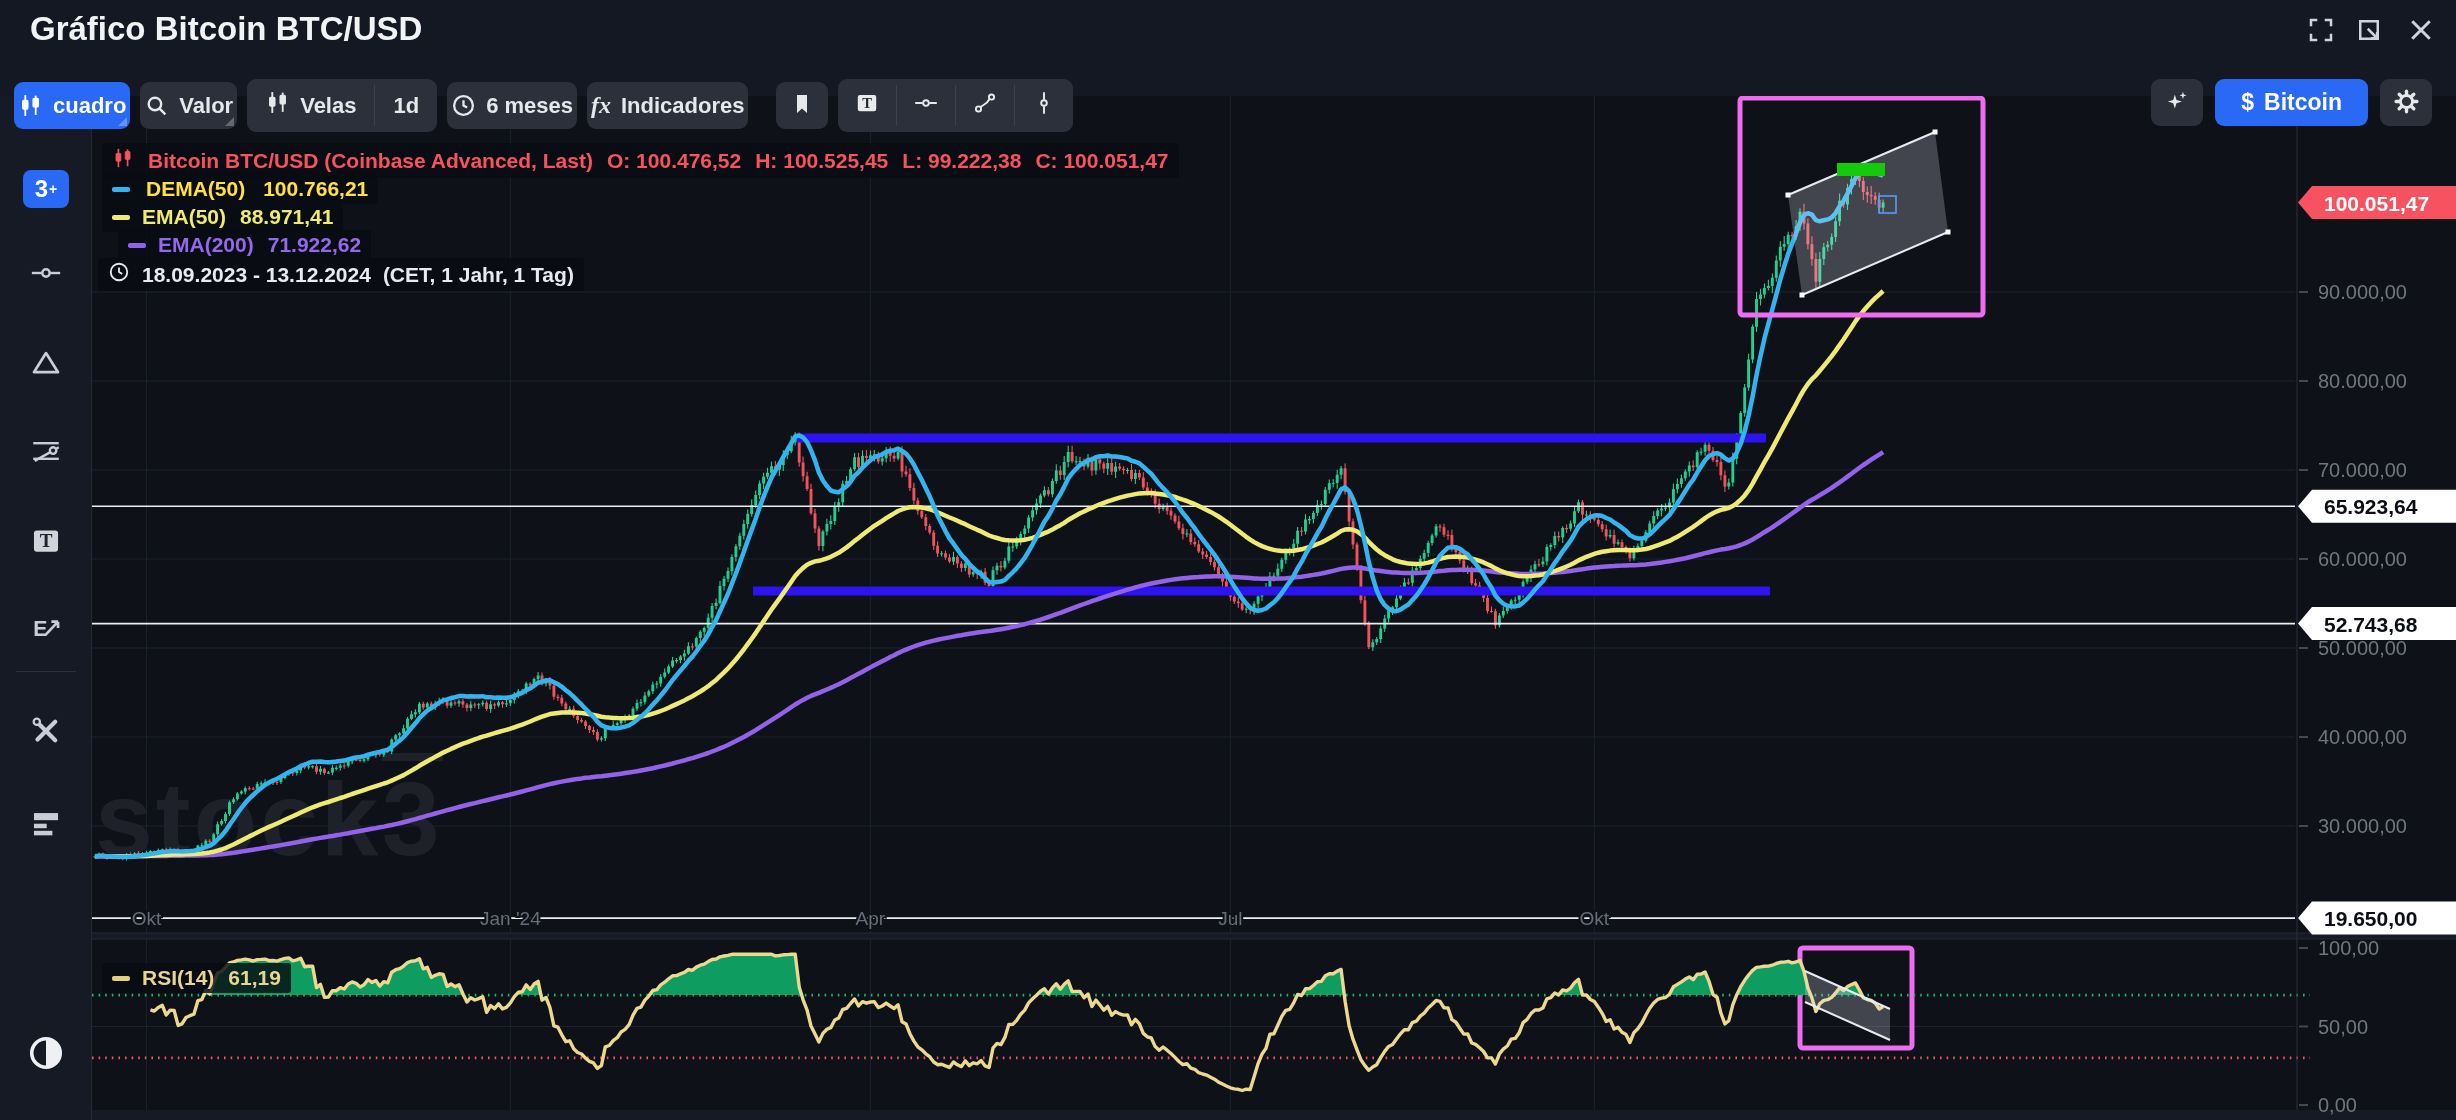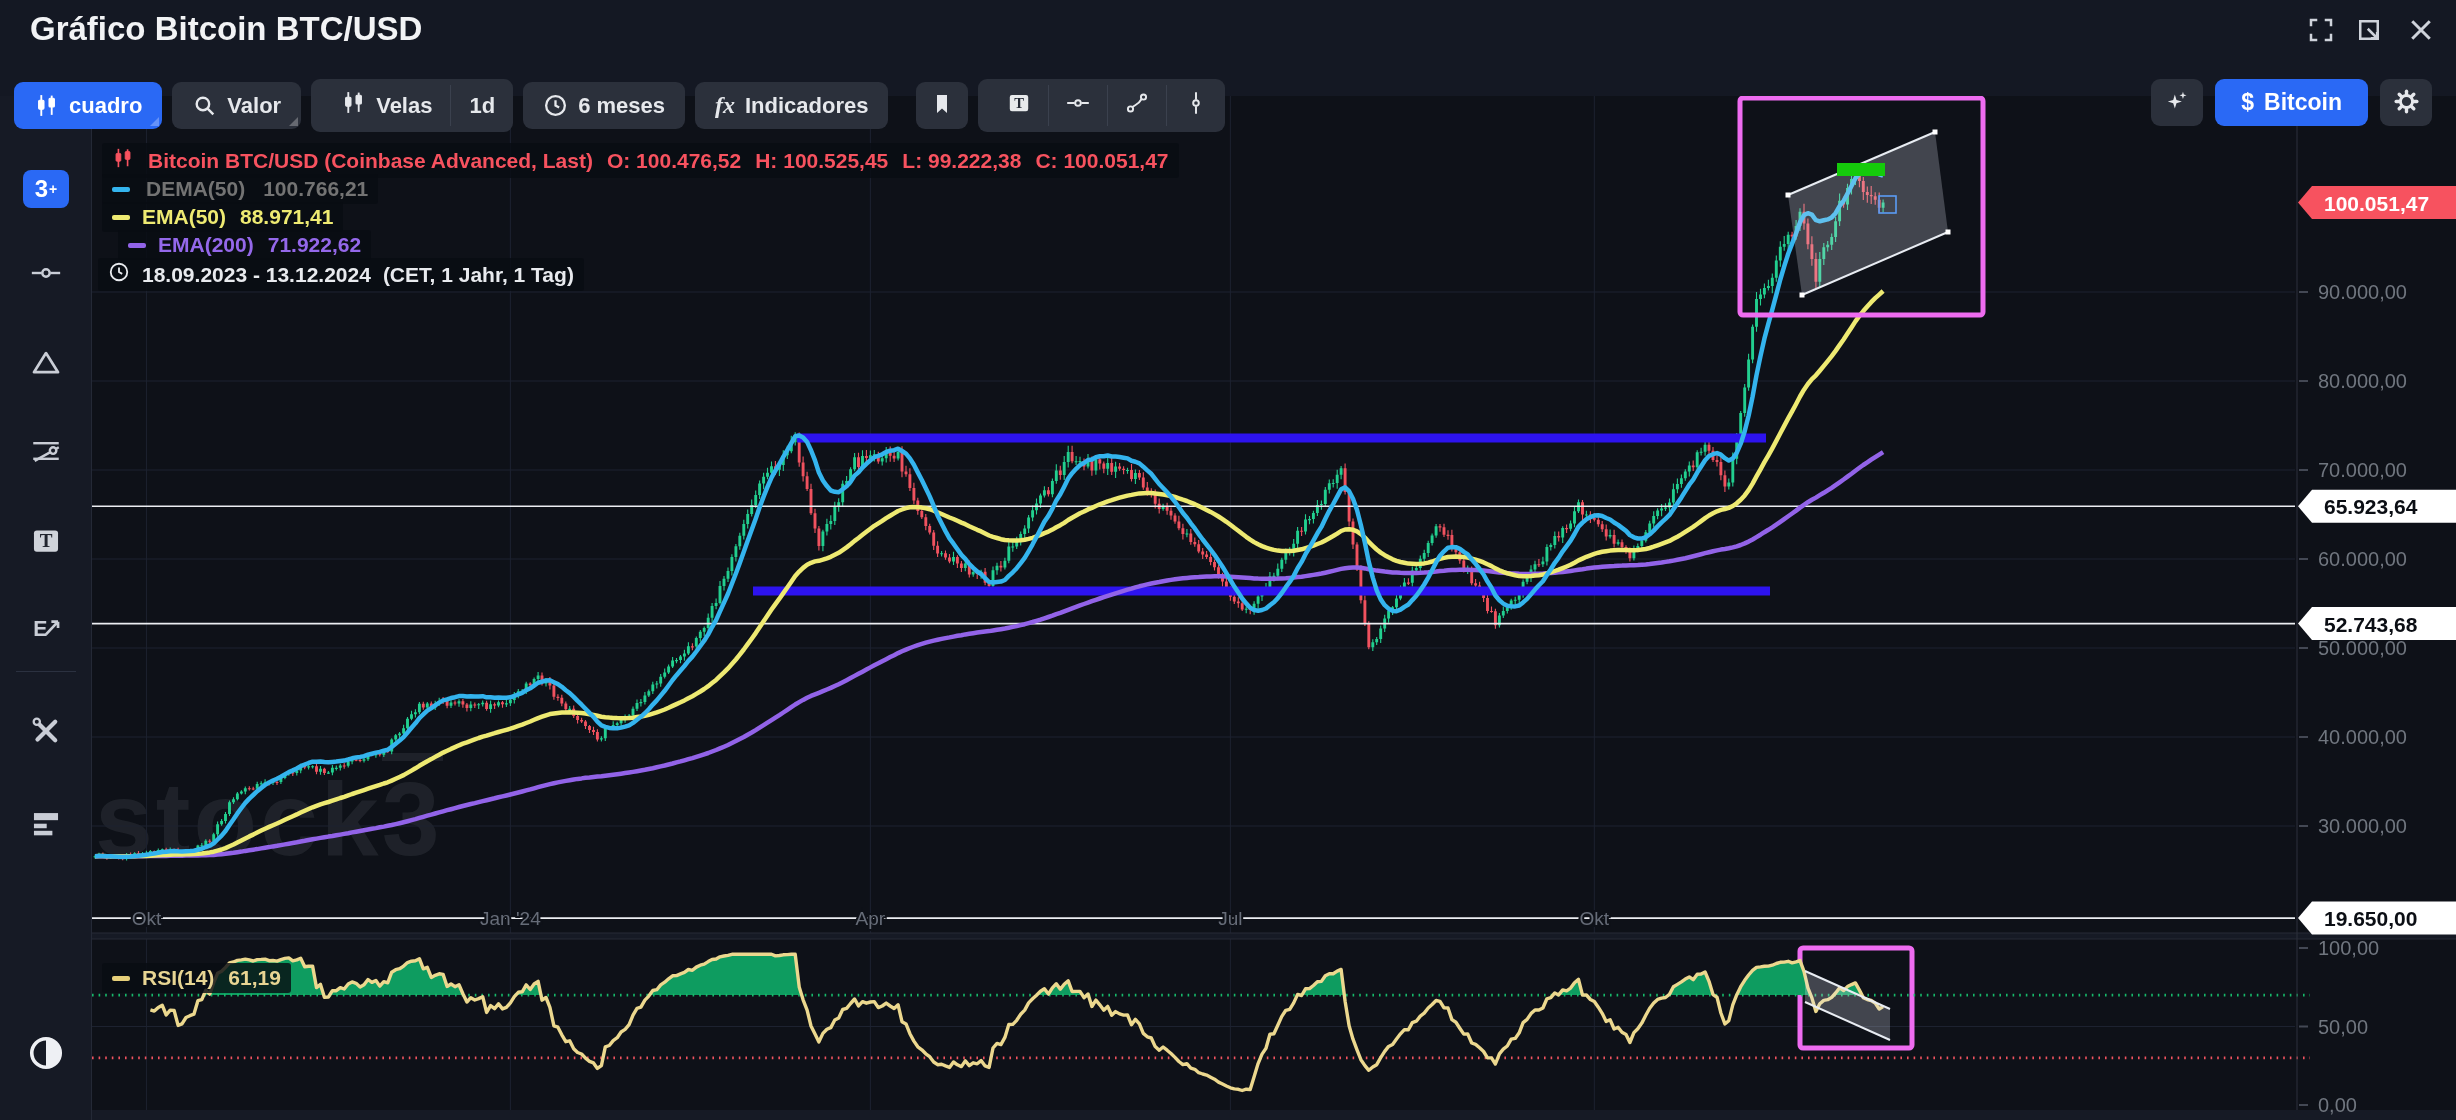--- a/index.html
+++ b/index.html
@@ -8,26 +8,26 @@
 
   
   .titlebar{position:absolute;left:0;top:0;width:2456px;height:58px;background:#141823;z-index:30;}
   .titlebar .title{position:absolute;left:30px;top:0;line-height:58px;font-size:33px;font-weight:700;color:#f2f3f5;}
   .tb-winbtn{position:absolute;top:14px;width:34px;height:32px;background:none;border:none;color:#cfd3db;cursor:pointer;padding:0;}
   .tb-winbtn svg{display:block;margin:auto;}
 
   
   .toolbar{position:absolute;left:0;top:79px;width:2456px;height:48px;z-index:30;}
   .tb-left{position:absolute;left:14px;top:0;display:flex;gap:10px;align-items:center;}
-  .tb-btn{position:relative;display:inline-flex;align-items:center;gap:10px;height:47px;padding:0 20px;
+  .tb-btn{position:relative;display:inline-flex;align-items:center;gap:10px;height:47px;padding:0 4px;
     background:#2b303b;border:none;border-radius:9px;color:#e6e8ec;font:700 22px "Liberation Sans",sans-serif;cursor:pointer;}
   .tb-btn.active{background:#2a69f5;color:#fff;}
   .tb-btn .icon{display:inline-flex;}
   .fold{position:absolute;right:3px;bottom:3px;width:0;height:0;border-left:9px solid transparent;border-bottom:9px solid rgba(255,255,255,.28);}
-  .tb-pill{display:inline-flex;align-items:stretch;background:#2b303b;border-radius:9px;height:53px;padding-left:12px;}
+  .tb-pill{display:inline-flex;align-items:stretch;background:#2b303b;border-radius:9px;height:53px;}
   .tb-pill .tb-seg{display:inline-flex;align-items:center;gap:10px;padding:0 18px;background:none;border:none;color:#e6e8ec;font:700 22px "Liberation Sans",sans-serif;cursor:pointer;}
   .tb-pill .sep{width:1px;background:#3b414e;margin:6px 0;}
   .tb-iconbtn{display:inline-flex;align-items:center;justify-content:center;width:52px;background:#2b303b;border:none;border-radius:9px;height:47px;color:#e6e8ec;cursor:pointer;}
   .tb-right{position:absolute;right:24px;top:0;display:flex;gap:12px;align-items:center;}
   .trade-btn{display:inline-flex;align-items:center;gap:10px;height:47px;padding:0 26px;background:#2a69f5;border:none;border-radius:9px;color:#fff;font:700 23px "Liberation Sans",sans-serif;cursor:pointer;}
 
   
   .sidebar{position:absolute;left:0;top:96px;width:92px;height:1024px;background:#161a25;border-right:1px solid #242936;z-index:20;}
   .sb-btn{position:absolute;left:0;width:92px;height:56px;background:none;border:none;color:#c9cdd6;cursor:pointer;display:flex;align-items:center;justify-content:center;padding:0;}
   .sb-logo{width:46px;height:38px;background:#2a69f5;border-radius:8px;color:#fff;font:700 24px "Liberation Sans",sans-serif;display:flex;align-items:center;justify-content:center;}
@@ -39,21 +39,21 @@
   #chart-svg{position:absolute;left:92px;top:96px;z-index:5;}
   .watermark{position:absolute;left:95px;top:760px;z-index:2;font:700 104px "Liberation Sans",sans-serif;color:rgba(148,156,168,0.12);letter-spacing:3px;user-select:none;}
   .watermark .wm-suffix{border-top:8px solid rgba(148,156,168,0.12);line-height:0.9;}
 
   
   .chip{position:absolute;display:inline-flex;align-items:center;gap:12px;background:rgba(9,12,18,0.82);
     padding:3px 10px;border-radius:3px;font:600 21px "Liberation Sans",sans-serif;z-index:10;white-space:nowrap;}
   .chip .swatch{display:inline-block;width:18px;height:5px;border-radius:2px;}
   .chip .val{margin-left:2px;text-align:center;}
   .chip-symbol{color:#f7525f;gap:14px;}
-  .chip-dema{color:#737373;gap:16px;}
+  .chip-dema{color:#fde047;gap:16px;}
   .chip-ema50{color:#eeea72;}
   .chip-ema200{color:#9468ea;}
   .chip-range{color:#e8eaee;}
   .chip-rsi{color:#e8d593;margin-top:18px;}
 </style>
 </head>
 <body>
 
 <div id="app">
 

